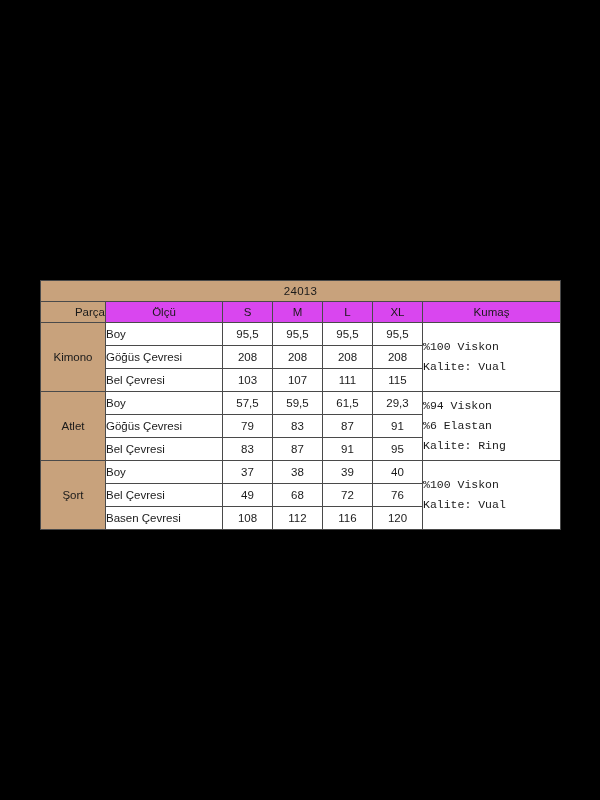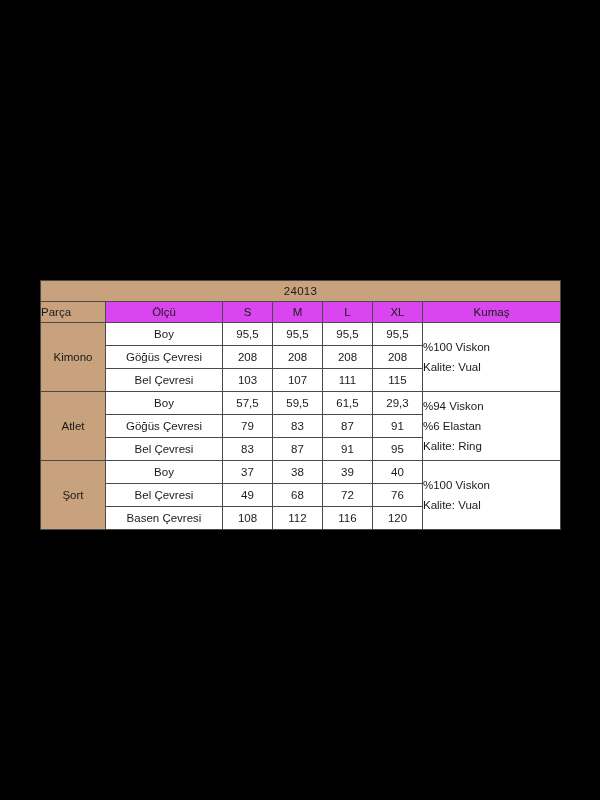--- a/index.html
+++ b/index.html
@@ -48,52 +48,53 @@
   }
   .hdr {
     background: #d946ef;
     text-align: center;
     font-weight: bold;
     font-size: 12px;
     height: 20px;
   }
   .hdr-left {
     background: #c8a27c;
-    text-align: left;
+    text-align: right;
     font-weight: bold;
     font-size: 12px;
   }
   .group-cell {
     background: #c8a27c;
     text-align: center;
     font-weight: bold;
     font-size: 12px;
     vertical-align: middle;
   }
   .label-cell {
-    text-align: center;
+    text-align: left;
     padding-left: 7px;
     height: 22px;
     font-size: 11.5px;
     margin-top: 15px;
   }
   .num-cell {
     text-align: center;
     height: 22px;
     font-size: 11.5px;
   }
   .fabric-cell {
     text-align: left;
     padding-left: 8px;
     vertical-align: middle;
     font-size: 11.5px;
     line-height: 1.75;
   }
   .fabric-cell div {
     white-space: nowrap;
+    font-family: Liberation Mono, monospace;
   }
   col.c-group { width: 65px; }
   col.c-label { width: 117px; }
   col.c-size  { width: 50px; }
   col.c-fabric{ width: 138px; }
 </style>
 </head>
 <body>
 
 <div class="page">

